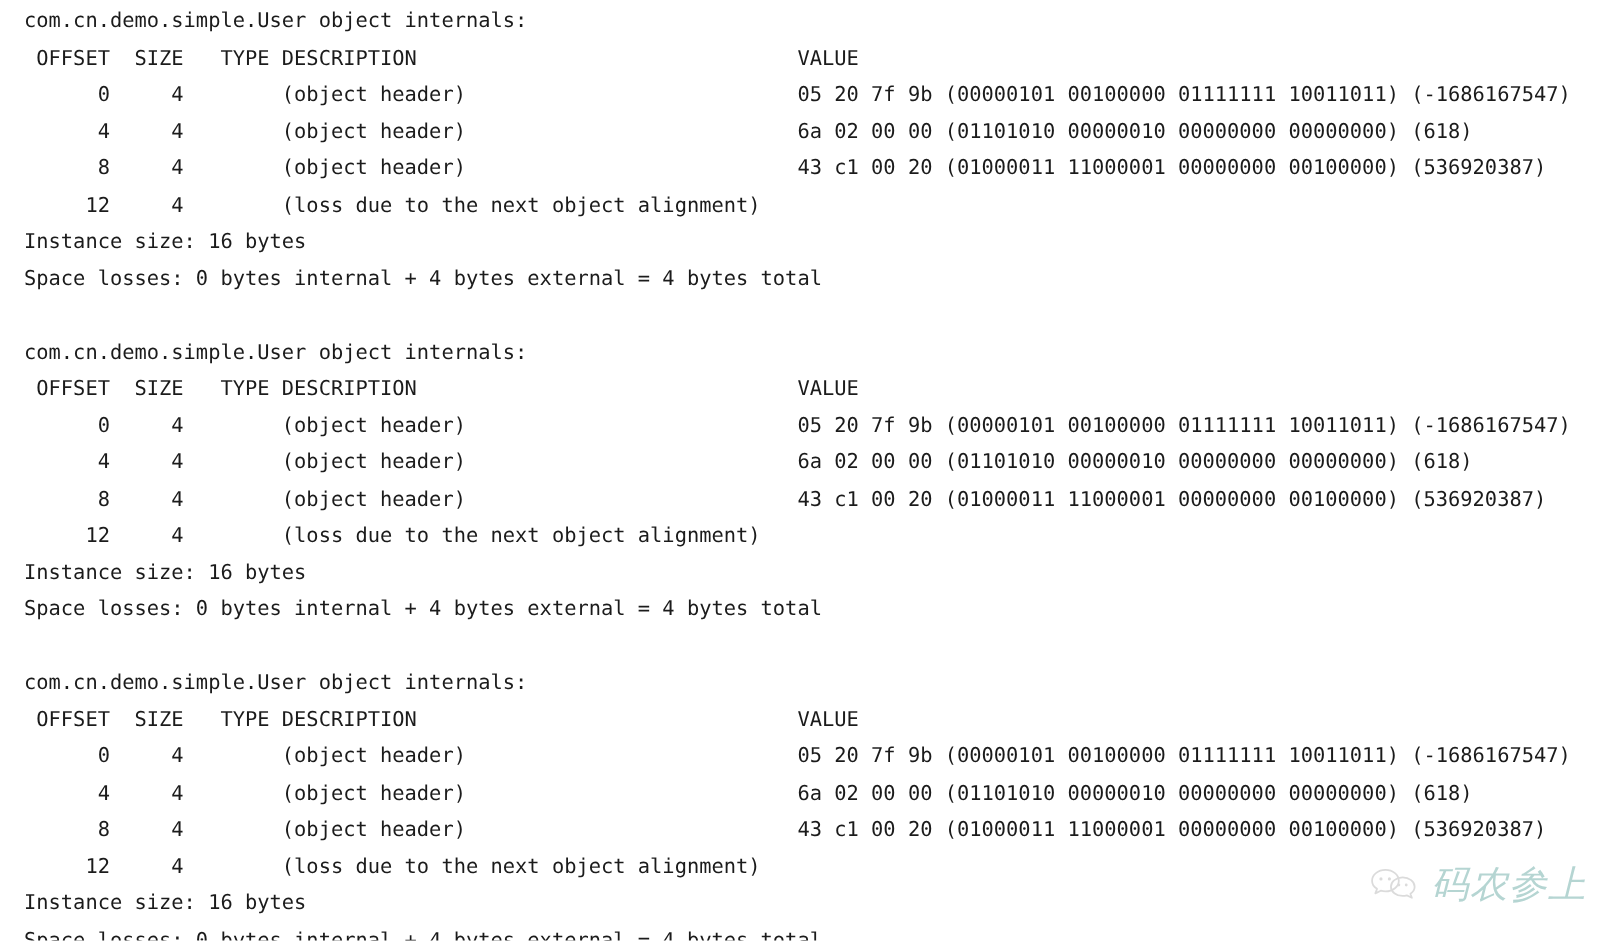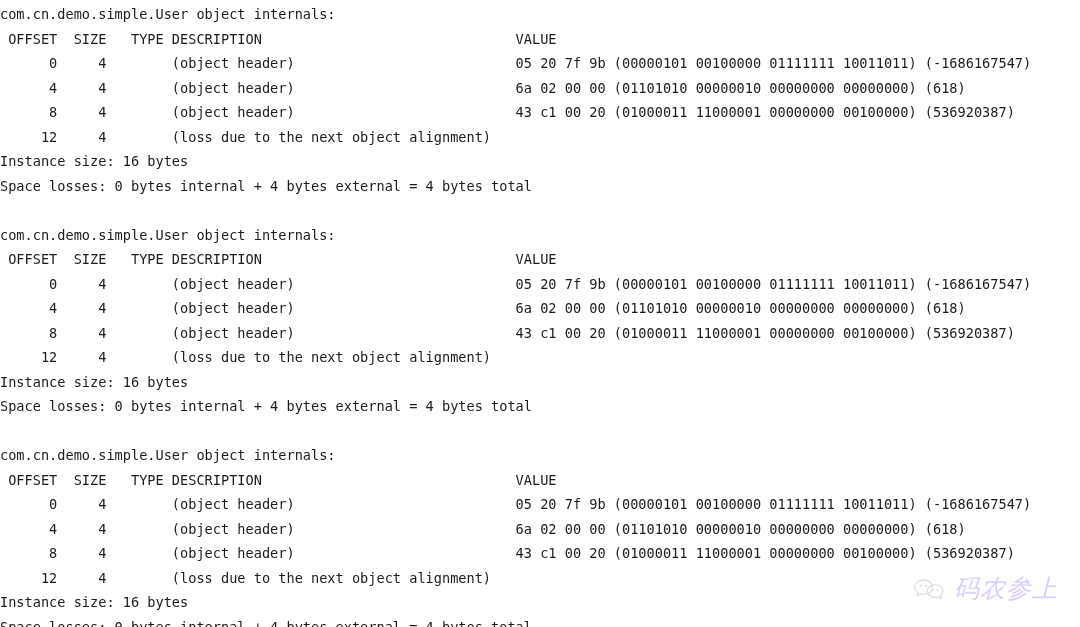--- a/index.html
+++ b/index.html
@@ -13,21 +13,21 @@
     height: 627px;
     overflow: hidden;
     font-family: "DejaVu Sans Mono", "Liberation Mono", monospace;
   }
   #console-output {
     position: relative;
     width: 1080px;
     height: 627px;
     background: #ffffff;
     box-sizing: border-box;
-    padding: 2px 0 0 0;
+    padding: 2px 0 0 16px;
   }
   .jol-block {
     margin: 0;
     padding: 0;
   }
   .console-line {
     font-family: "DejaVu Sans Mono", "Liberation Mono", monospace;
     font-size: 13.6px;
     line-height: 24.5px;
     color: #1b1b1b;
@@ -54,23 +54,23 @@
     opacity: 0.30;
     pointer-events: none;
     user-select: none;
   }
   #watermark .wm-logo {
     width: 34px;
     height: 26px;
     display: block;
   }
   #watermark .wm-text {
-    font-family: Liberation Mono, monospace;
+    font-family: Liberation Sans, sans-serif;
     font-size: 25px;
-    color: #8b5cf6;
+    color: #0f766e;
     letter-spacing: 1px;
     line-height: 1;
     font-style: italic;
     white-space: nowrap;
   }
 </style>
 </head>
 <body>
 
 <div id="console-output">

